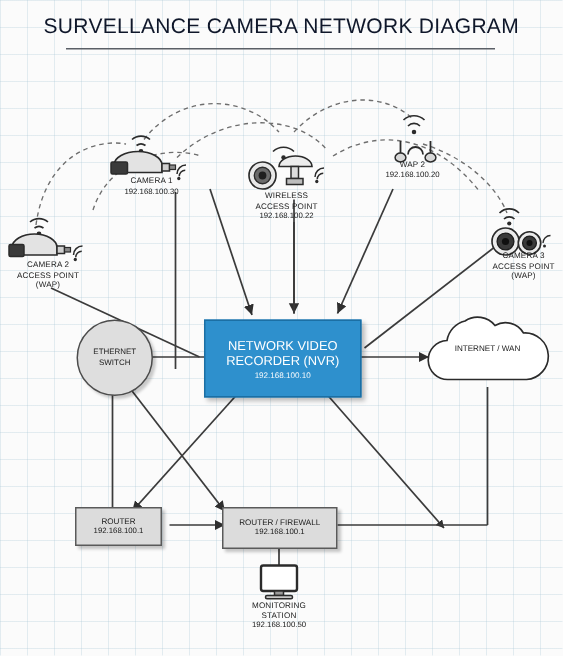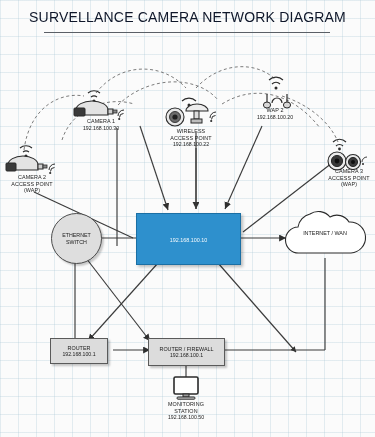--- a/index.html
+++ b/index.html
@@ -246,20 +246,24 @@
       </g>
     </svg>
     <div class="cap" style="left:-12px;top:32px;width:72px;">
       <span>CAMERA 3</span><br>
       <span>ACCESS POINT</span><br>
       <span>(WAP)</span>
     </div>
   </div>
 
   <div class="nvr">
+    <div class="l1">
+      <span>NETWORK VIDEO</span><br>
+      <span>RECORDER (NVR)</span>
+    </div>
     <div class="l2">192.168.100.10</div>
   </div>
 
   <div class="switch">
     <span>ETHERNET</span>
     <span>SWITCH</span>
   </div>
 
   <div class="cloudwrap">
     <svg width="88" height="55">

